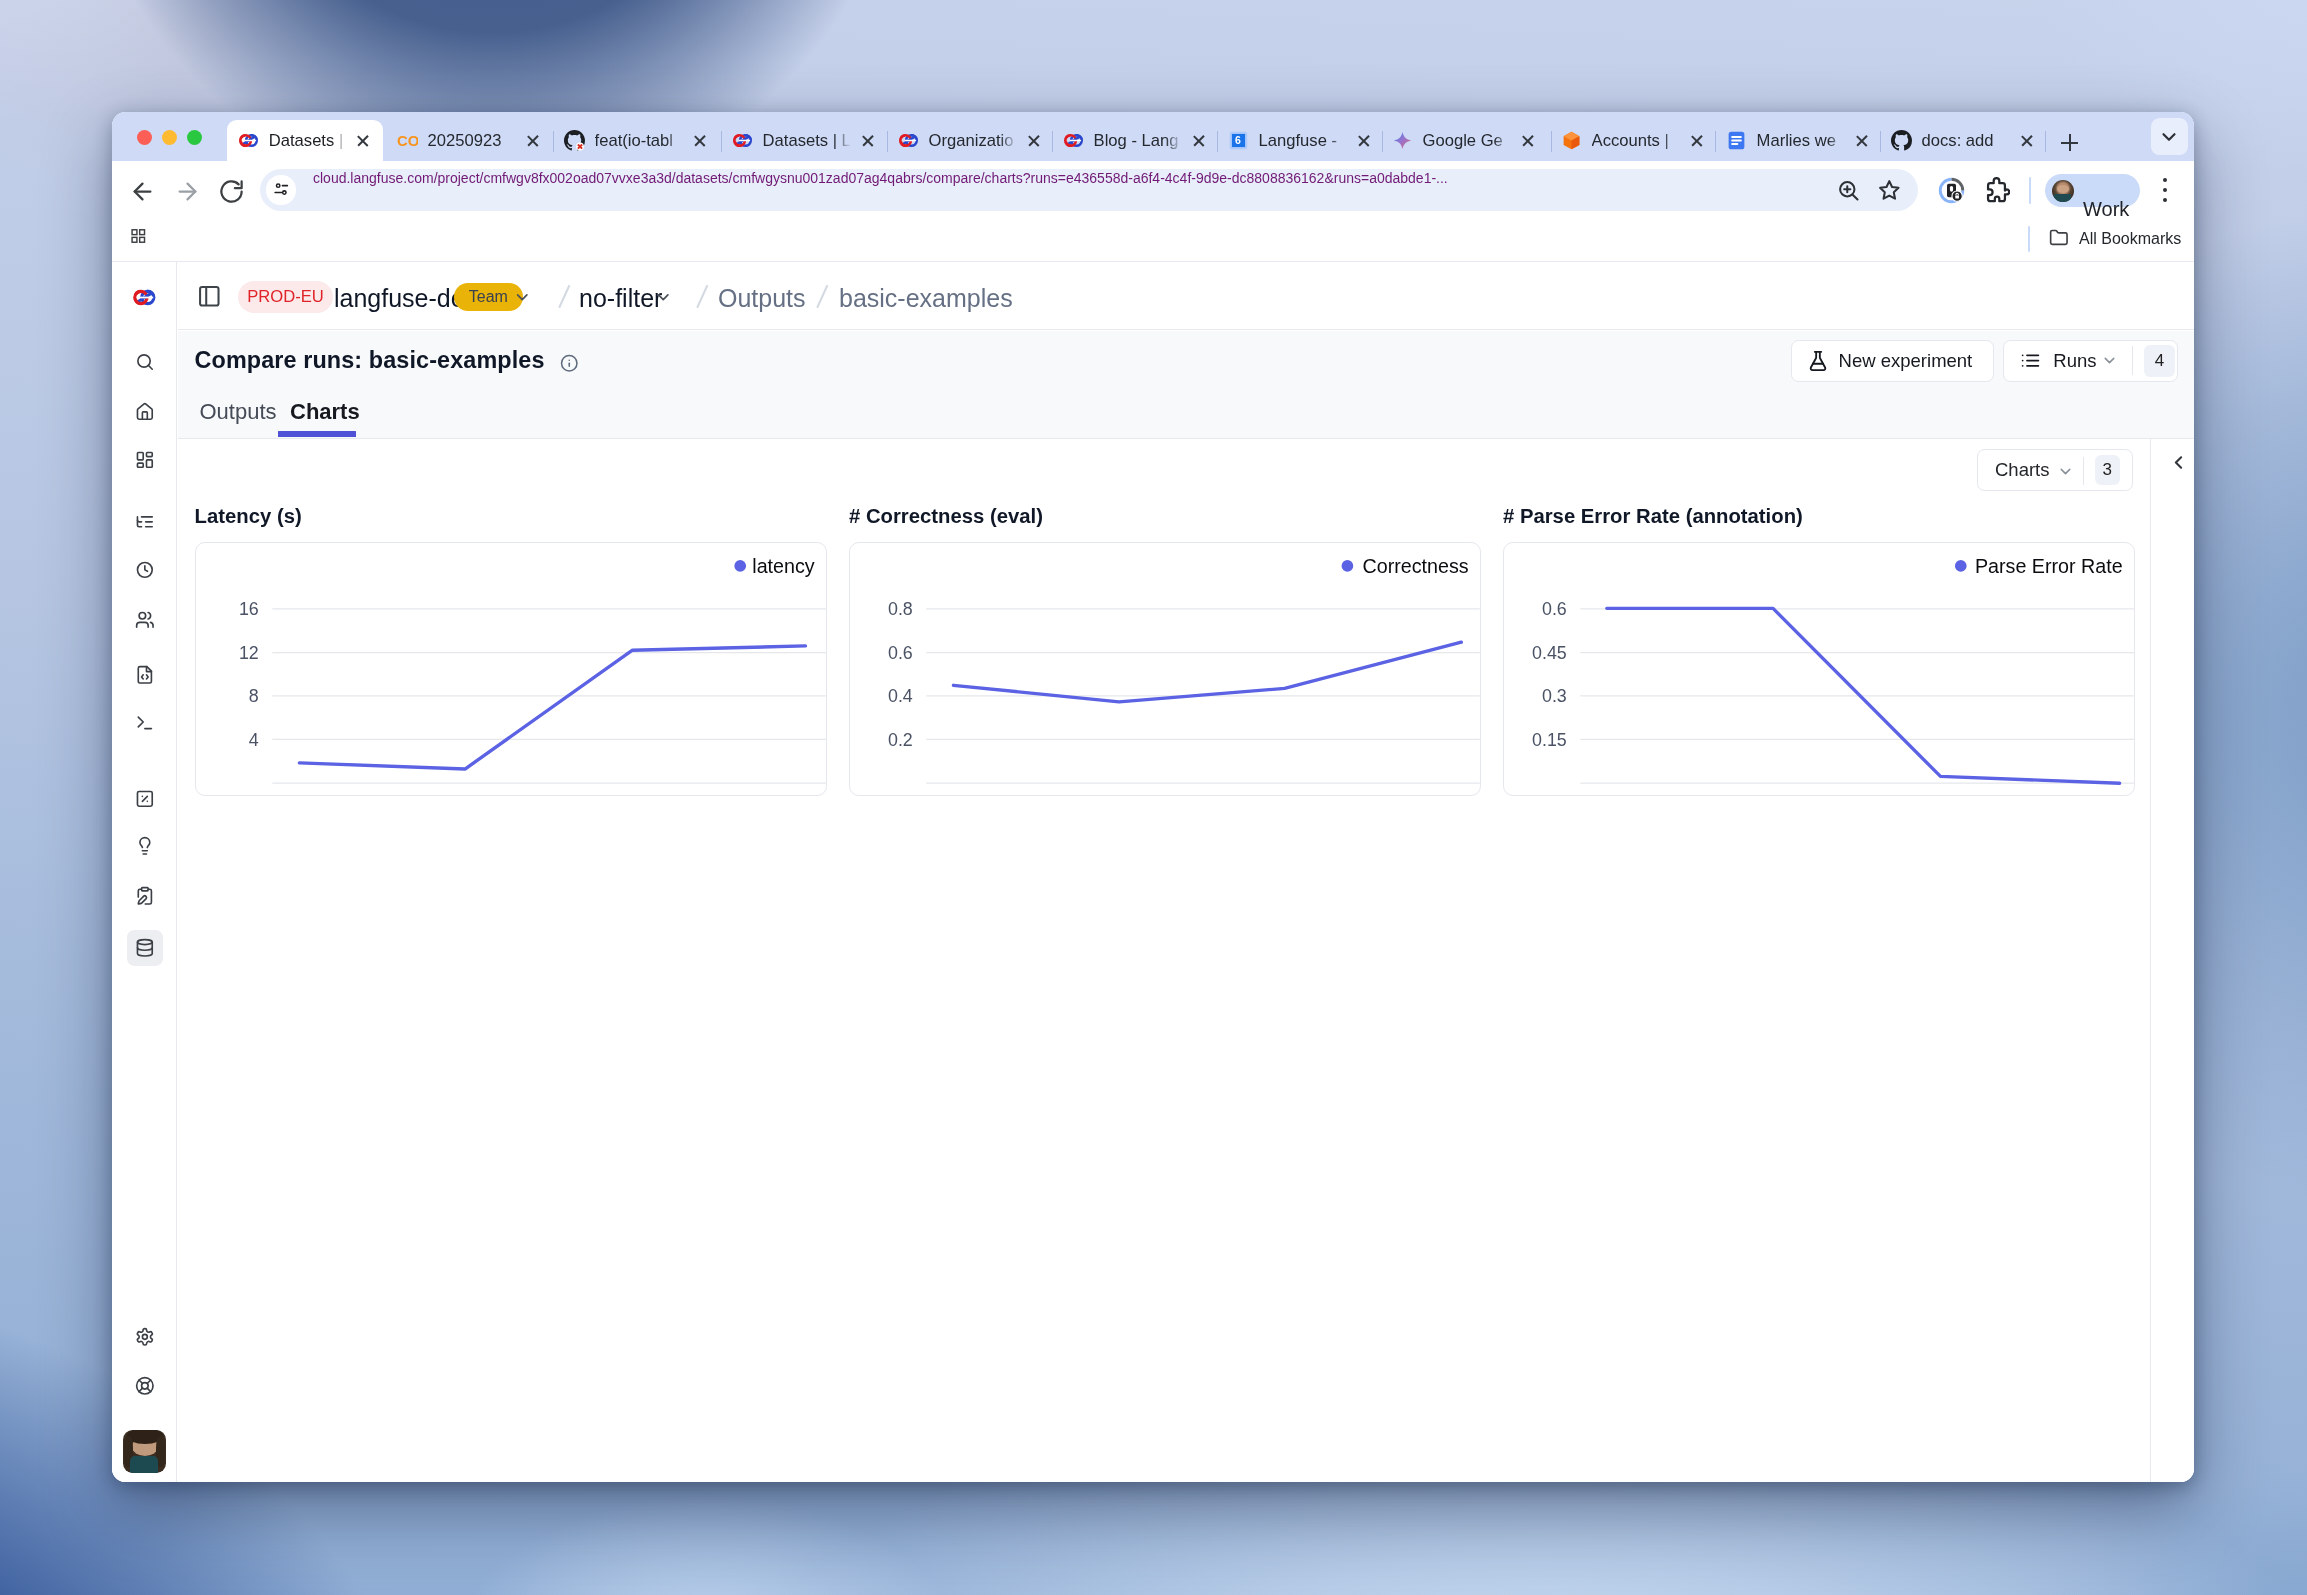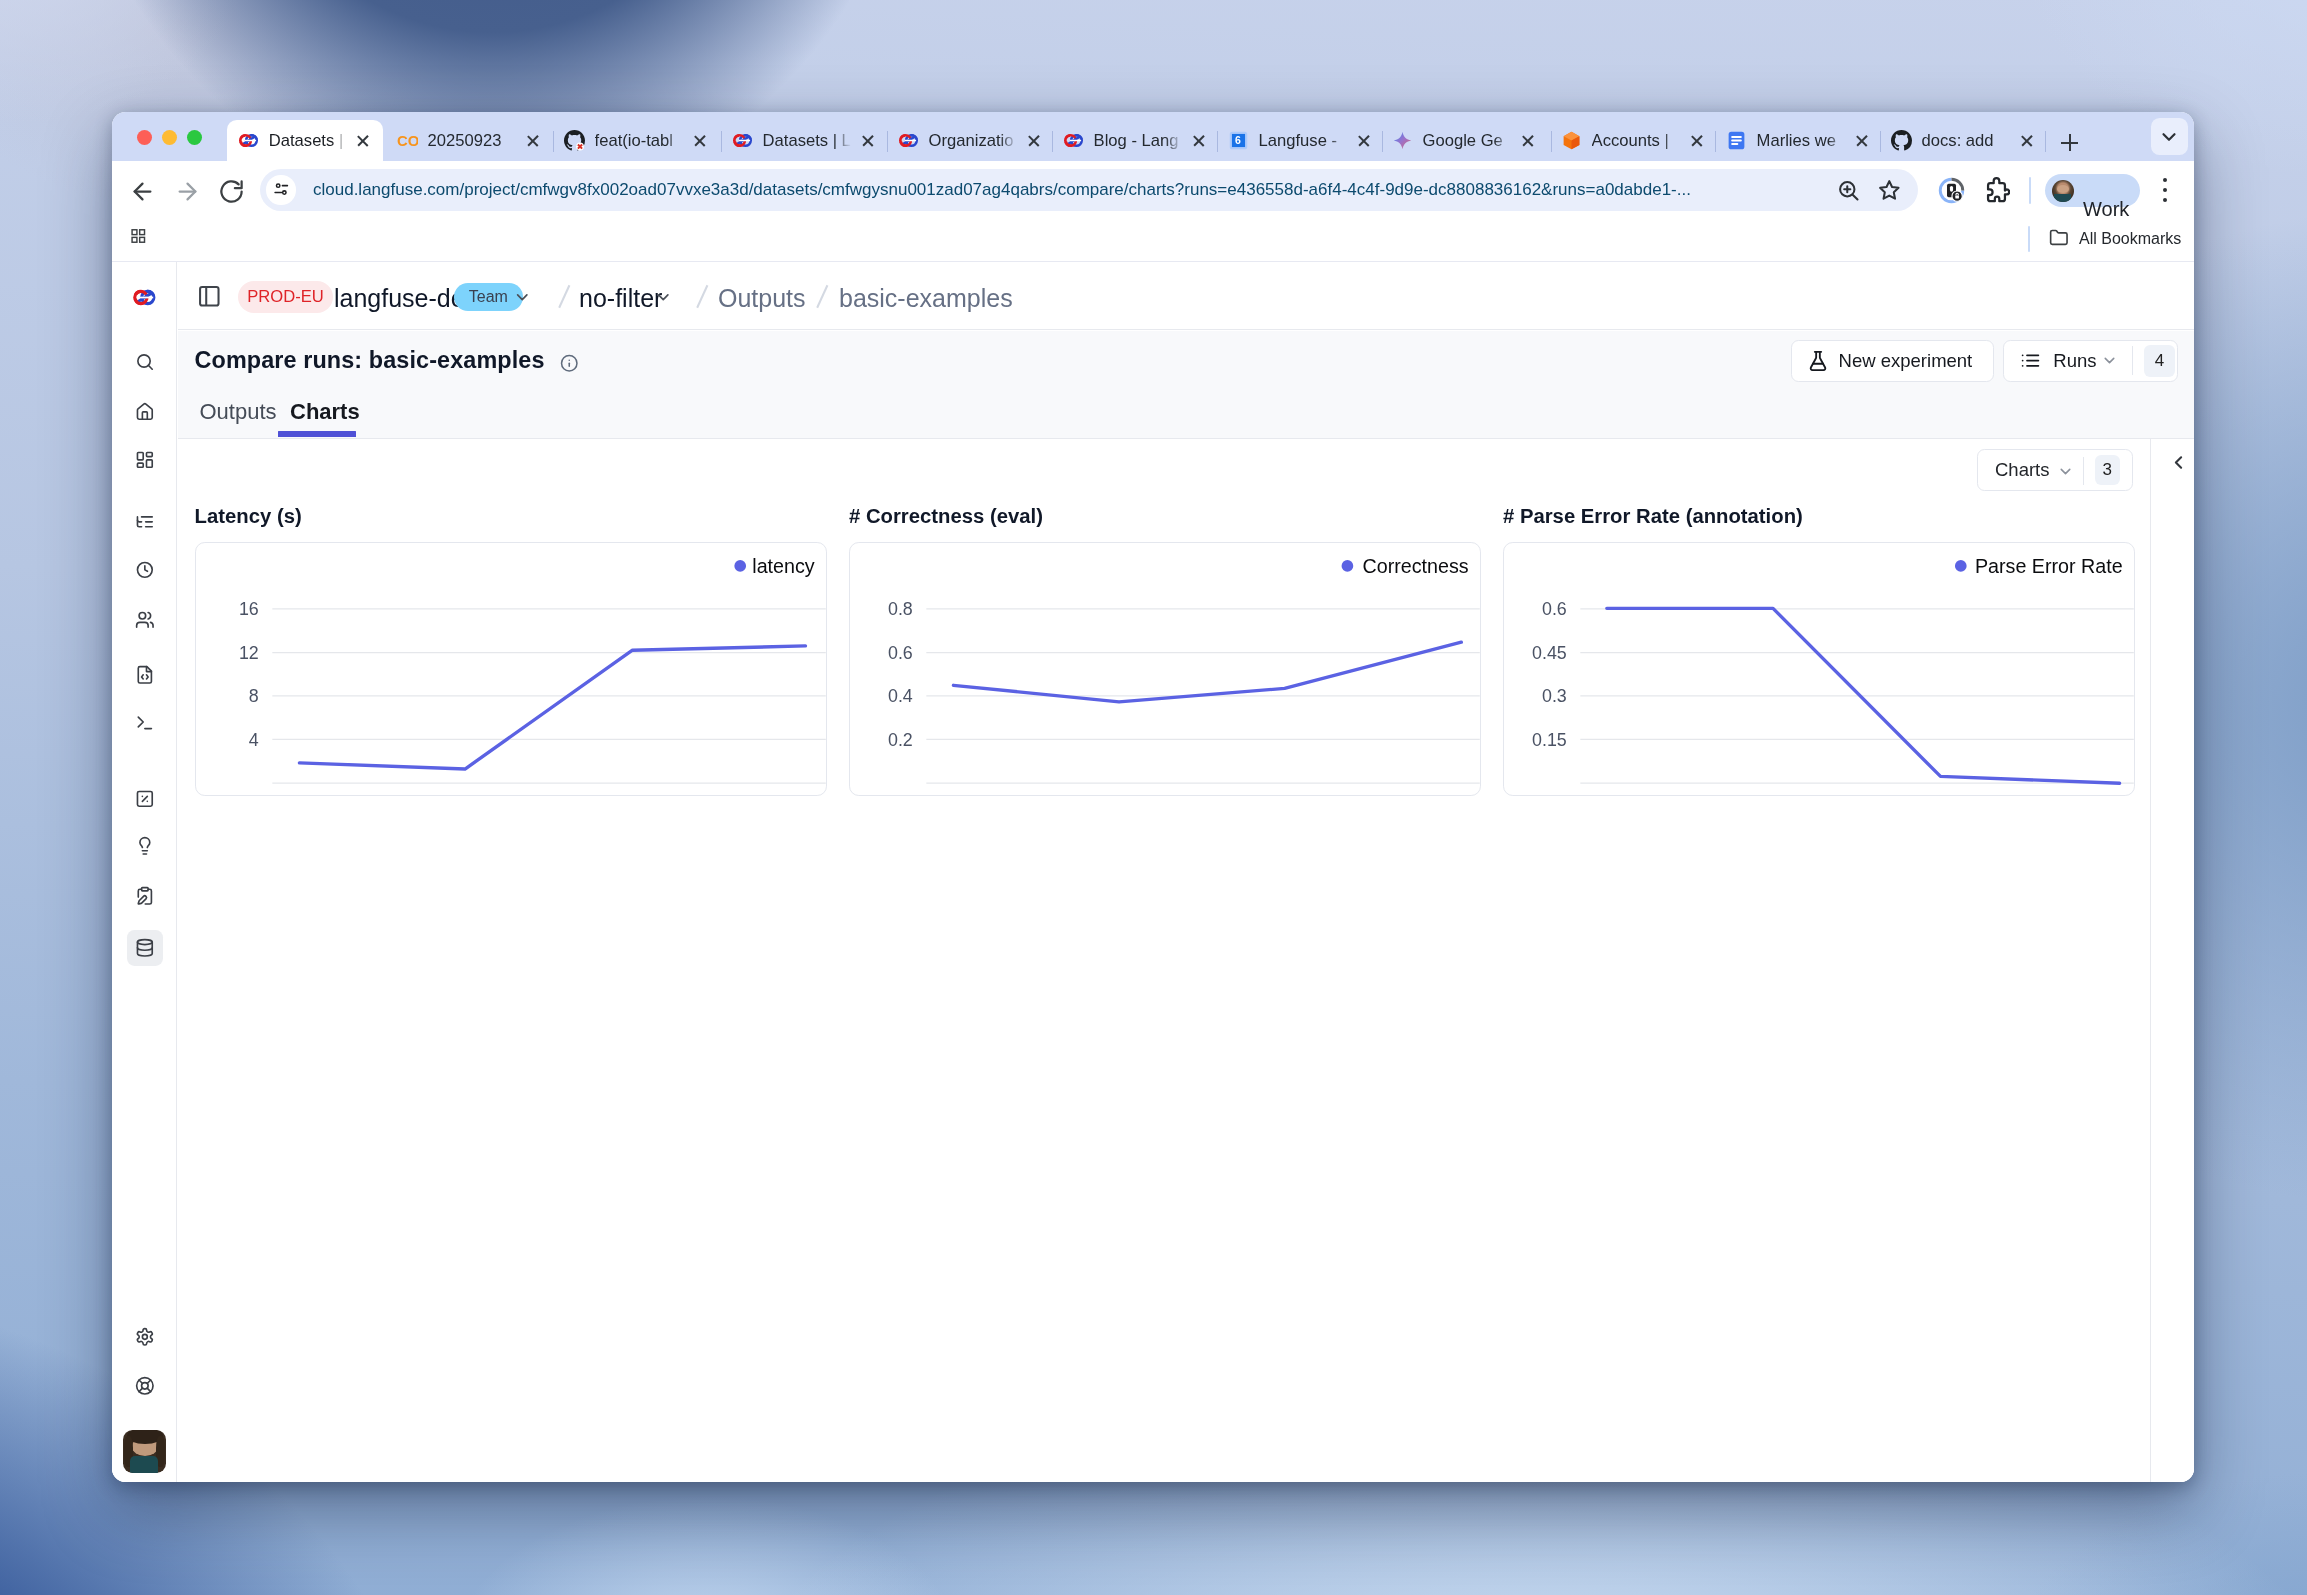--- a/index.html
+++ b/index.html
@@ -27,21 +27,21 @@
 .newtab{position:absolute;top:22px;width:18.5px;height:18.5px}
 .newtab:before,.newtab:after{content:"";position:absolute;background:#33383e}
 .newtab:before{left:0;top:8px;width:17px;height:1.8px}
 .newtab:after{left:8px;top:0;width:1.8px;height:17px}
 .tabchev{position:absolute;right:6.2px;top:6.2px;width:37px;height:37px;border-radius:8.6px;background:#e9eefc}
 
 .toolbar{position:absolute;left:0;top:0;width:100%;height:150px;background:transparent}
 .navic{position:absolute;top:0;width:27px;height:27px;color:#3c4043}
 .urlpill{position:absolute;left:148px;top:57px;width:1658px;height:42px;border-radius:21px;background:#e9eefb}
 .sitecirc{position:absolute;left:6.2px;top:6.2px;width:29.5px;height:29.5px;border-radius:50%;background:#fff}
-.urltxt{position:absolute;left:53px;top:11px;font-size:17px;color:#0c4a6e;white-space:nowrap}
+.urltxt{position:absolute;left:53px;top:1px;font-size:14px;color:#701a75;white-space:nowrap}
 .pillic{position:absolute;top:8.6px;width:24.6px;height:24.6px;color:#2d3136}
 .toolic{position:absolute;width:27px;height:27px;color:#24282d}
 .workpill{position:absolute;left:1933px;top:62px;width:95px;height:33px;border-radius:17px;background:#c9dbf8}
 .workav{position:absolute;left:6.8px;top:6.2px;width:22px;height:22px;border-radius:50%;background:radial-gradient(circle at 50% 38%,#b98b6e 0 30%,#5a4634 45%,#3b2c1f 70%);overflow:hidden}
 .worktxt{position:absolute;left:38px;top:24px;font-size:20px;color:#20242a}
 .dots3{position:absolute;left:2051px;top:65px;width:3.7px;height:27px}
 .dots3 i{position:absolute;left:0;width:4.3px;height:4.3px;border-radius:50%;background:#2d3136}
 
 .bookbar{position:absolute;left:0;top:106px;width:100%;height:44px;background:#fff;border-bottom:1.2px solid #e7e9f2}
 .bmgrid{position:absolute;left:18px;top:115px;width:16.6px;height:18px;color:#3c4043}
@@ -54,21 +54,21 @@
 .railic{position:absolute;left:23px;width:19.7px;height:19.7px;color:#3b3f46}
 .raillogo{position:absolute;left:20.3px;top:24.6px;width:24.6px;height:21px}
 .railactive{position:absolute;left:14.8px;top:668px;width:36px;height:36px;border-radius:7.4px;background:#eceef1}
 .railav{position:absolute;left:11px;top:1168px;width:43px;height:43px;border-radius:9.8px;overflow:hidden;background:#3a2c20}
 .main{position:absolute;left:66px;top:0;width:2016px;height:100%}
 .apphead{position:absolute;left:0;top:0;width:100%;height:68px;background:#fff;border-bottom:1.2px solid #e7e9ee}
 .panelic{position:absolute;left:18.5px;top:22px;width:24.6px;height:24.6px;color:#3f444b}
 .pillprod{position:absolute;left:60px;top:19px;height:32px;line-height:32px;padding:0 9.2px;border-radius:16px;background:#fce9ea;color:#df2328;font-size:16.6px;font-weight:500}
 .bc{position:absolute;top:22px;font-size:25px;color:#101828;white-space:nowrap}
 .bcgray{color:#667085}
-.teampill{position:absolute;left:276px;top:21px;height:28px;line-height:28px;padding:0 14.8px;border-radius:14px;background:#7dd3fc;color:#3a4150;font-size:16px}
+.teampill{position:absolute;left:276px;top:21px;height:28px;line-height:28px;padding:0 14.8px;border-radius:14px;background:#eab308;color:#3a4150;font-size:16px}
 .chev{position:absolute;width:18.5px;height:18.5px;color:#4b5058}
 .slash{position:absolute;top:18.5px;width:24.6px;height:31px;color:#d4d9e2}
 
 .titlesec{position:absolute;left:0;top:69px;width:100%;height:108px;background:#f8f9fb;border-bottom:1.2px solid #e7e9ee}
 .h1{position:absolute;left:16.6px;top:16px;font-size:23.4px;font-weight:700;color:#101828;letter-spacing:0.1px}
 .infoic{position:absolute;left:382px;top:23.4px;width:18.5px;height:18.5px;color:#5f6b7c}
 .apptab{position:absolute;top:68px;font-size:22px;color:#454c57}
 .apptab.on{color:#16191f;font-weight:600}
 .underline{position:absolute;left:100px;top:100px;width:78px;height:5.5px;background:#4f51d6;border-radius:0.6px}
 .btn{position:absolute;top:8.6px;height:42px;border:1.2px solid #e4e7ee;border-radius:7.4px;background:#fff;display:flex;align-items:center;font-size:18.5px;color:#16191f}

